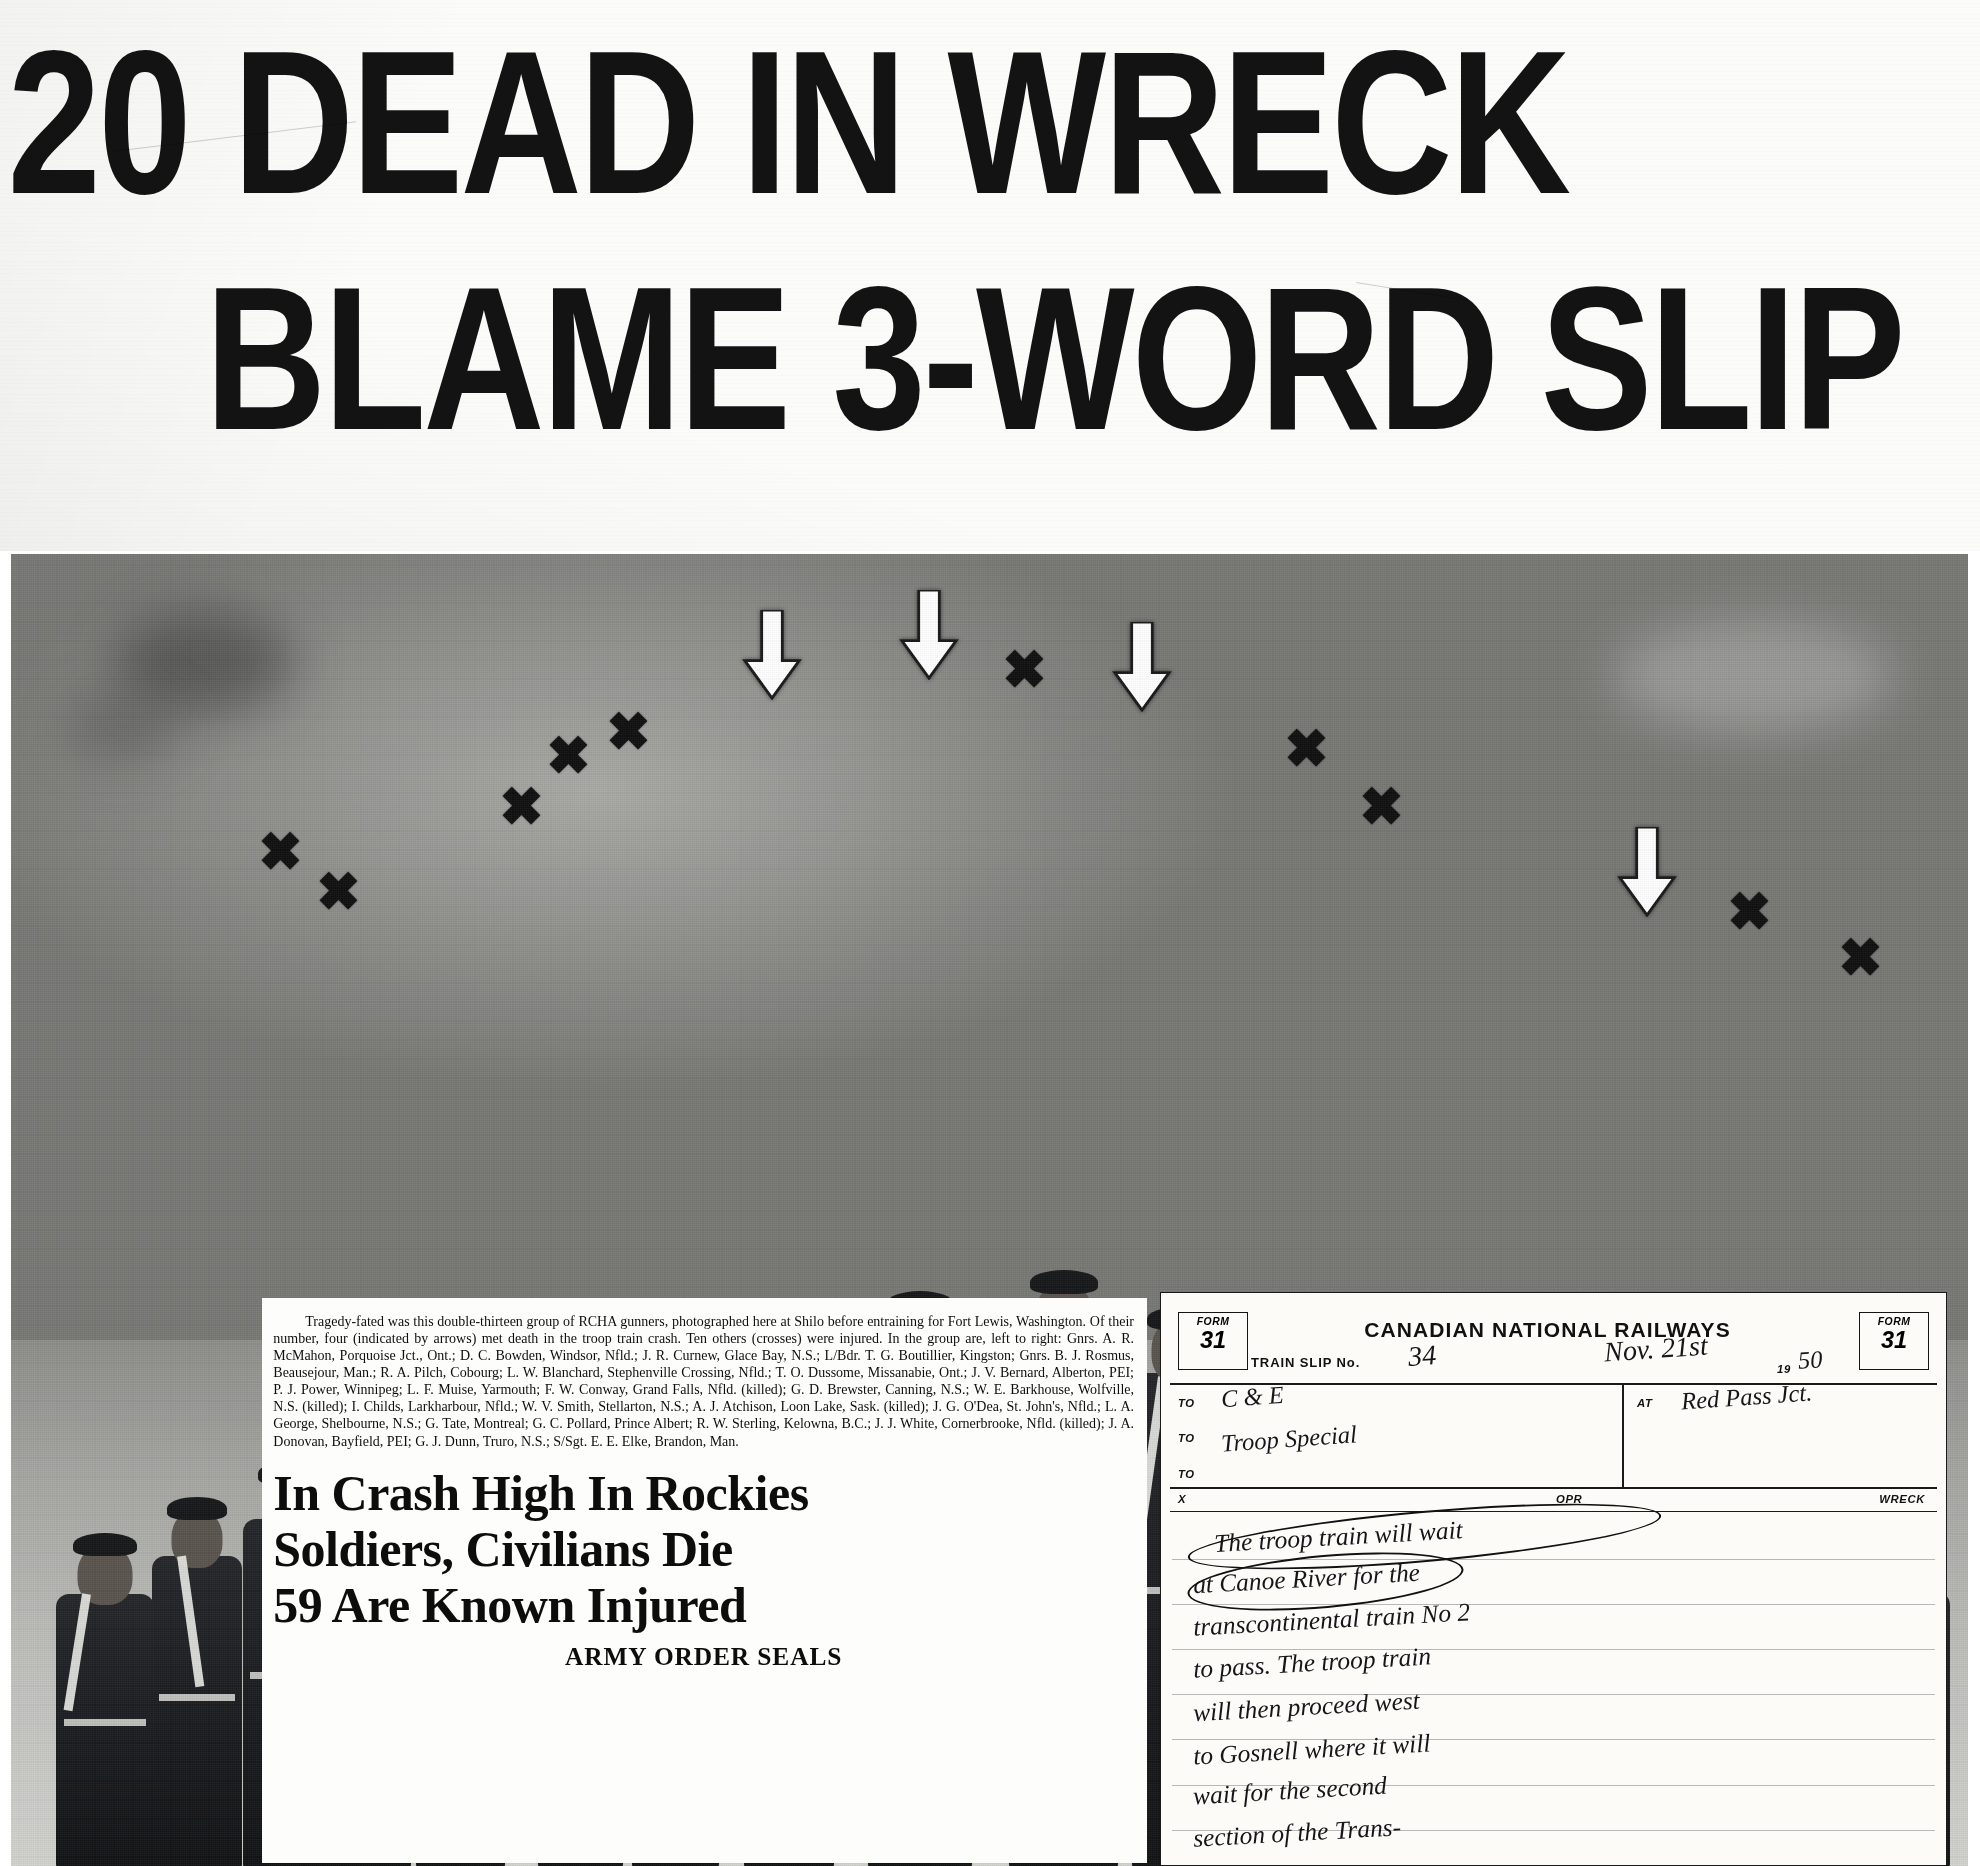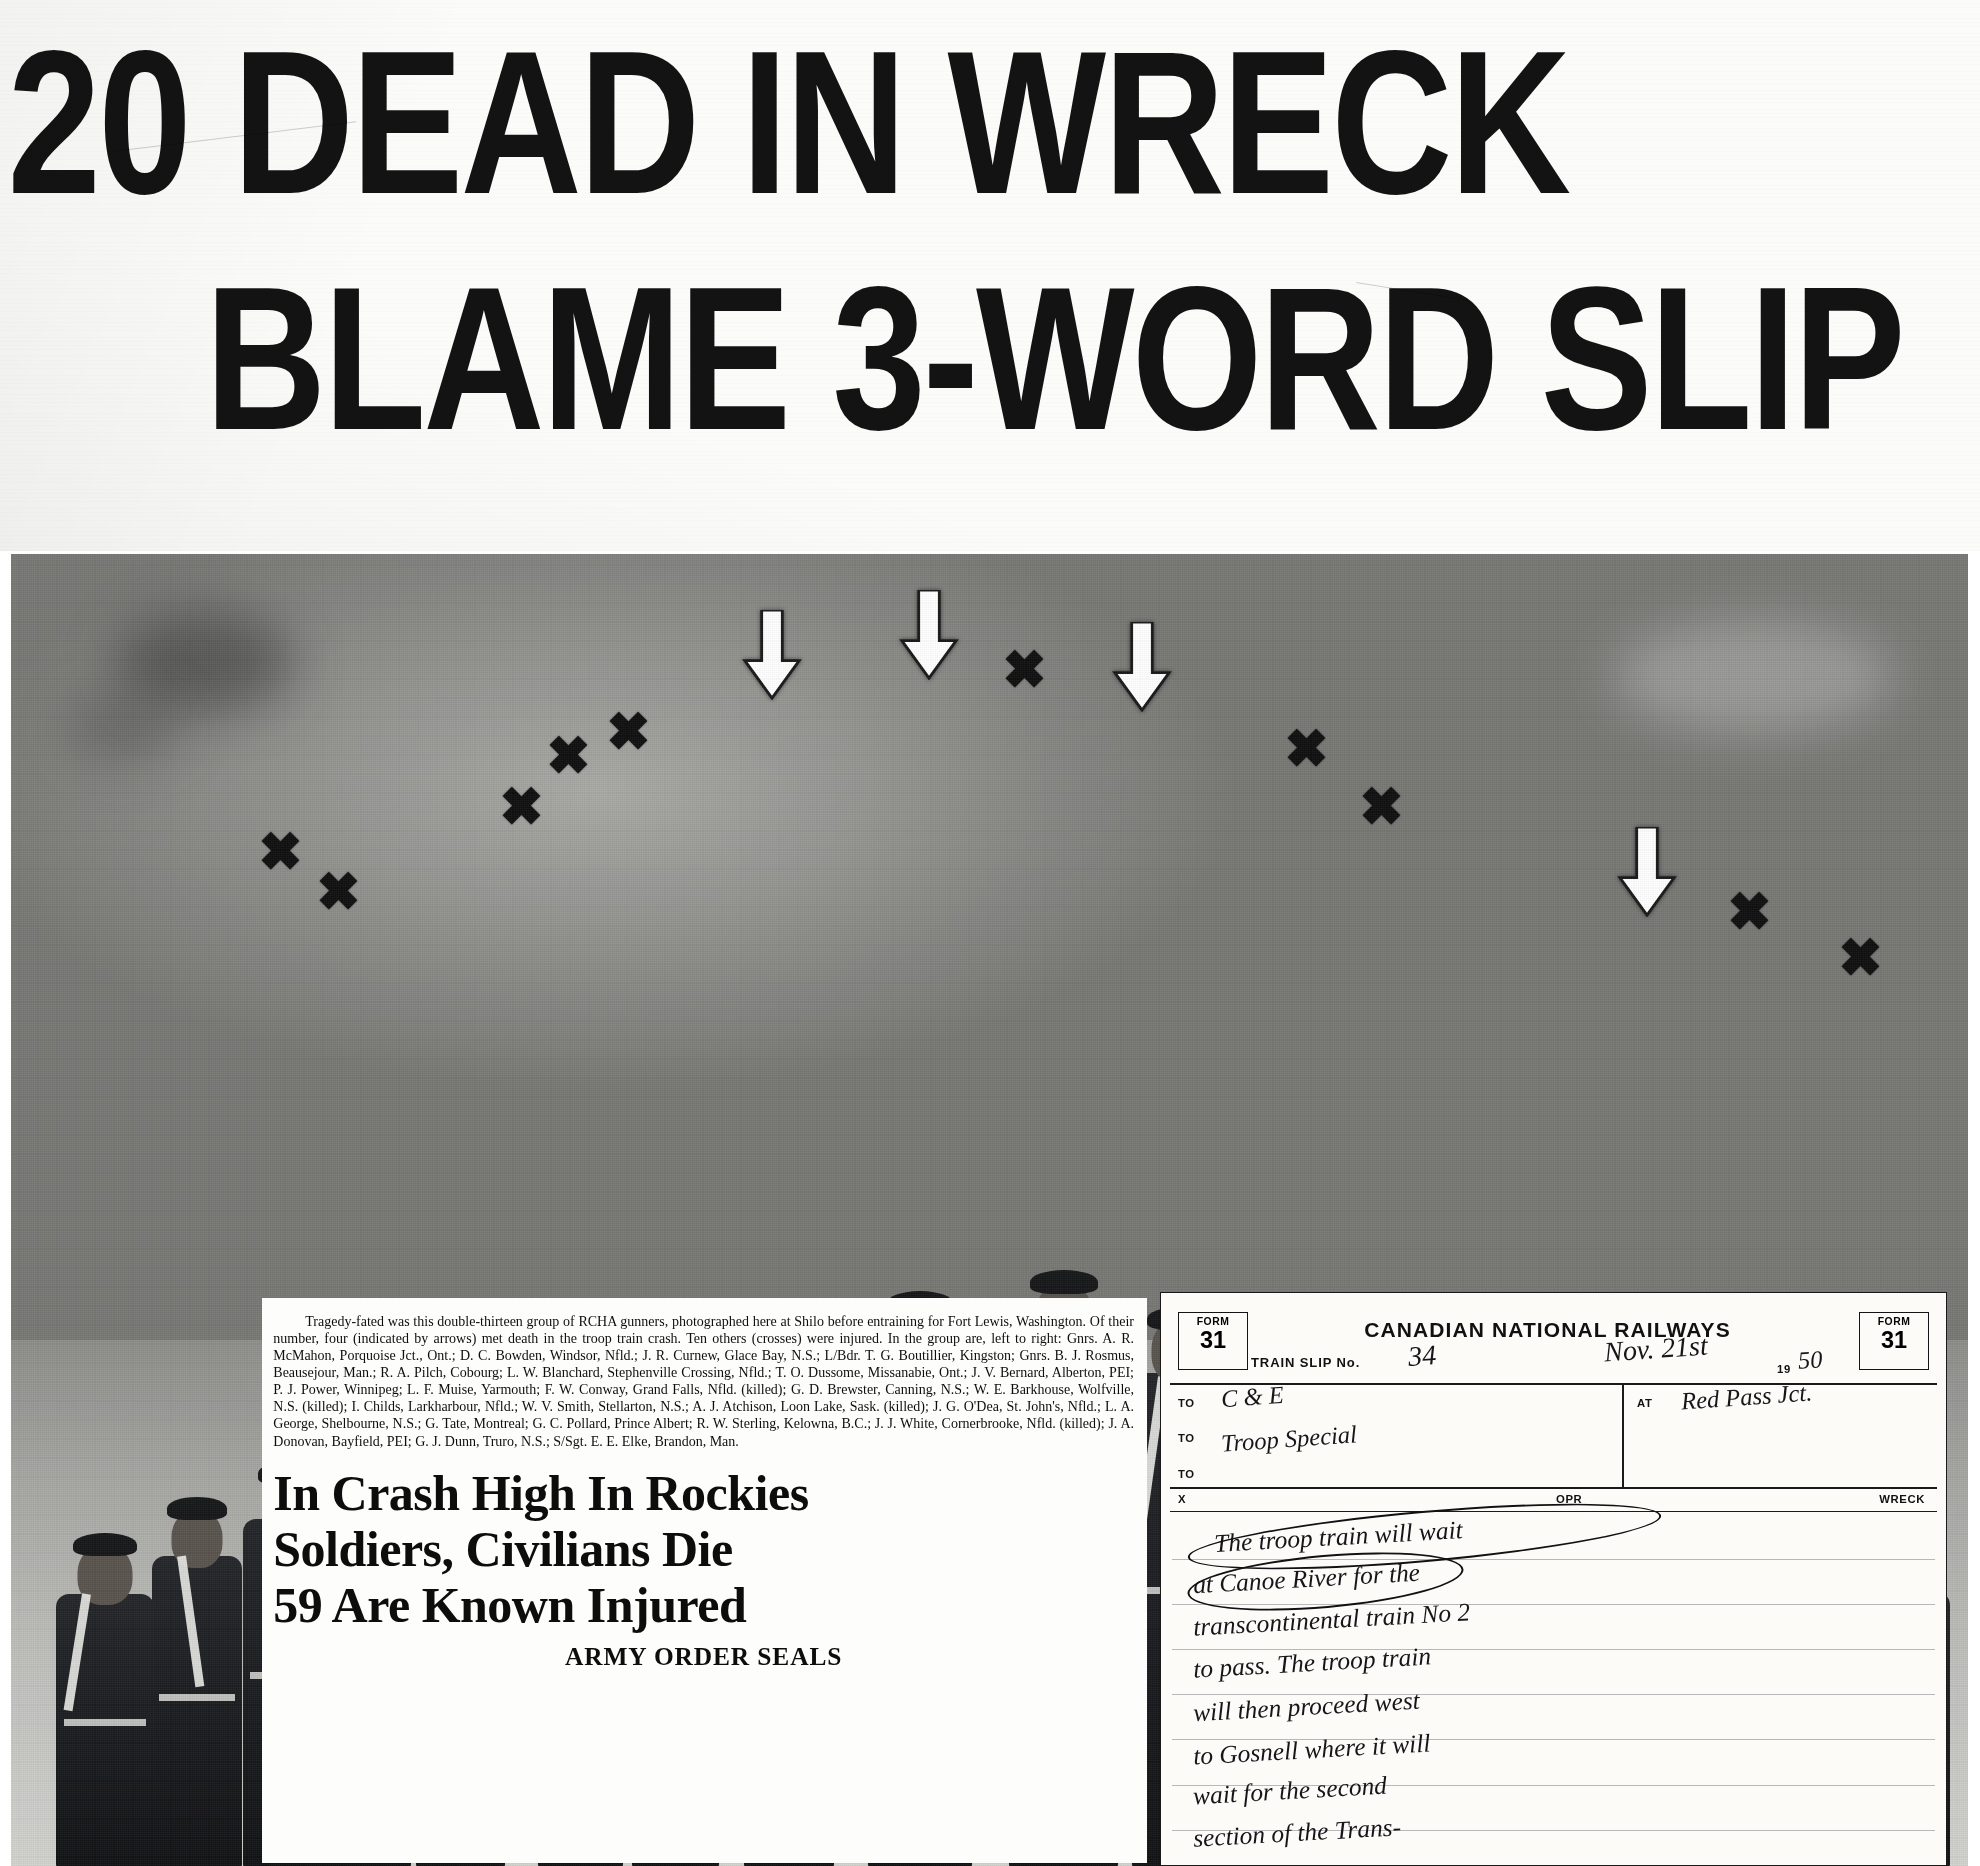--- a/index.html
+++ b/index.html
@@ -220,20 +220,21 @@
     border: 1.9px solid #1a1a1a;
     box-sizing: border-box;
     overflow: hidden;
   }
   .of-box {
     position: absolute;
     border: 1.9px solid #141414;
     box-sizing: border-box;
     text-align: center;
     font-family: "Liberation Sans", sans-serif;
+    font-style: italic;
   }
   .of-box .lbl {
     font-size: 10.4px;
     font-weight: bold;
     letter-spacing: 0.5px;
     margin-top: 2.8px;
   }
   .of-box .num {
     font-size: 23.5px;
     font-weight: bold;
@@ -272,20 +273,21 @@
     background: #1a1a1a;
     width: 1.9px;
   }
   .of-small {
     position: absolute;
     font-family: "Liberation Sans", sans-serif;
     font-size: 11.3px;
     font-weight: bold;
     letter-spacing: 0.6px;
     color: #111;
+    font-style: italic;
   }
   .hand {
     position: absolute;
     font-family: "Liberation Serif", serif;
     font-style: italic;
     color: #15151a;
     transform: rotate(-4deg);
     white-space: nowrap;
   }
   .hand.big { font-size: 28px; }

